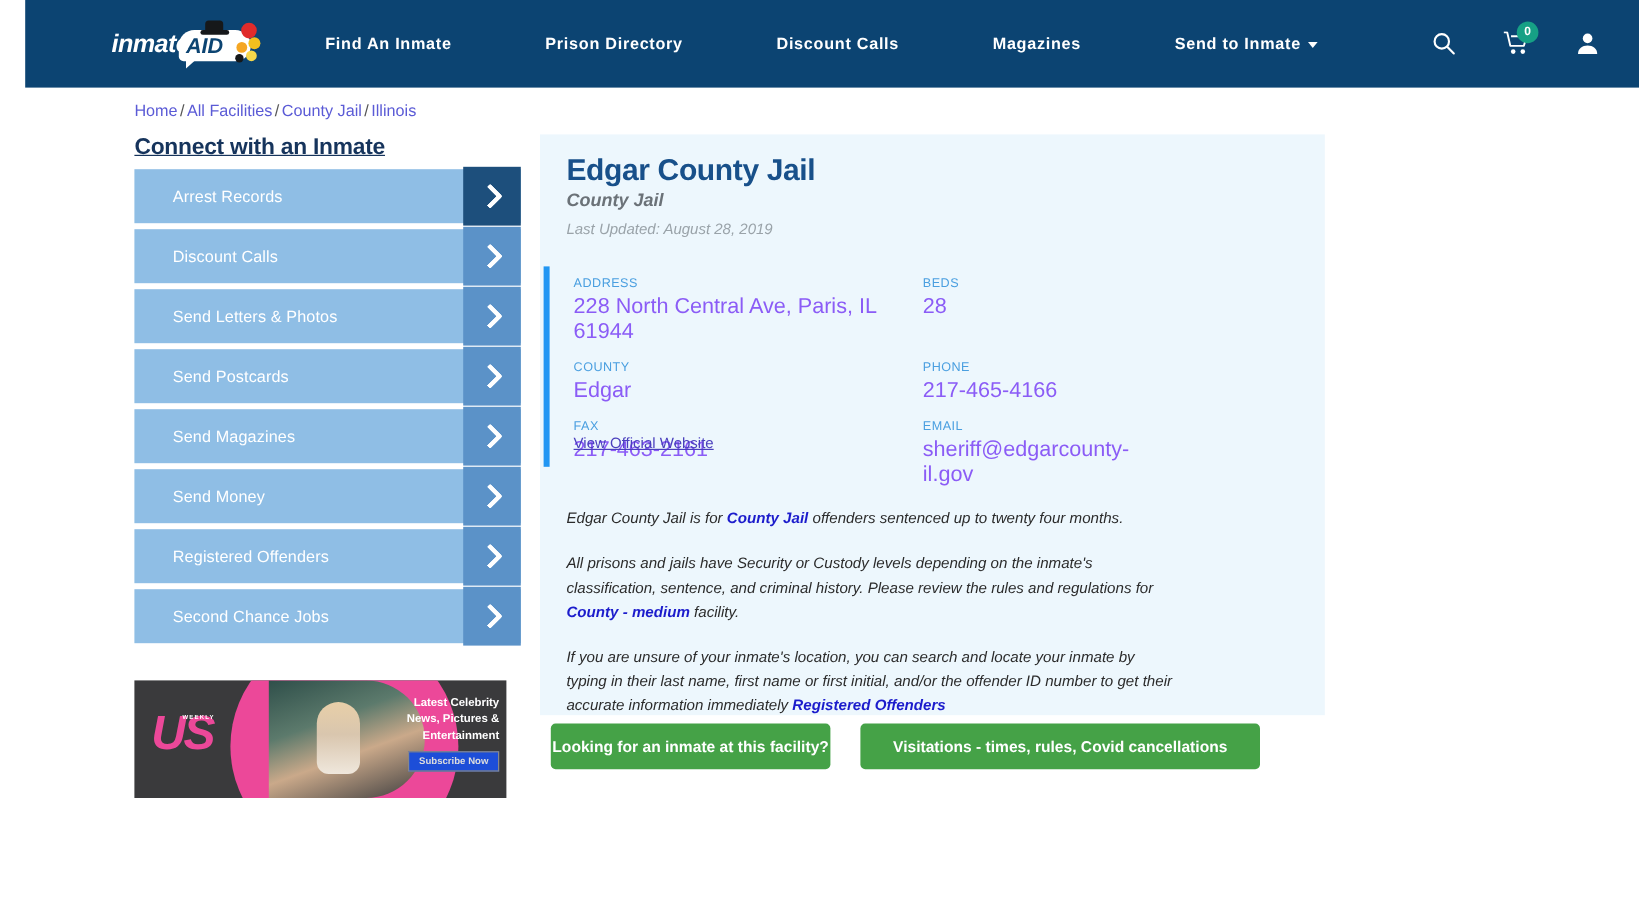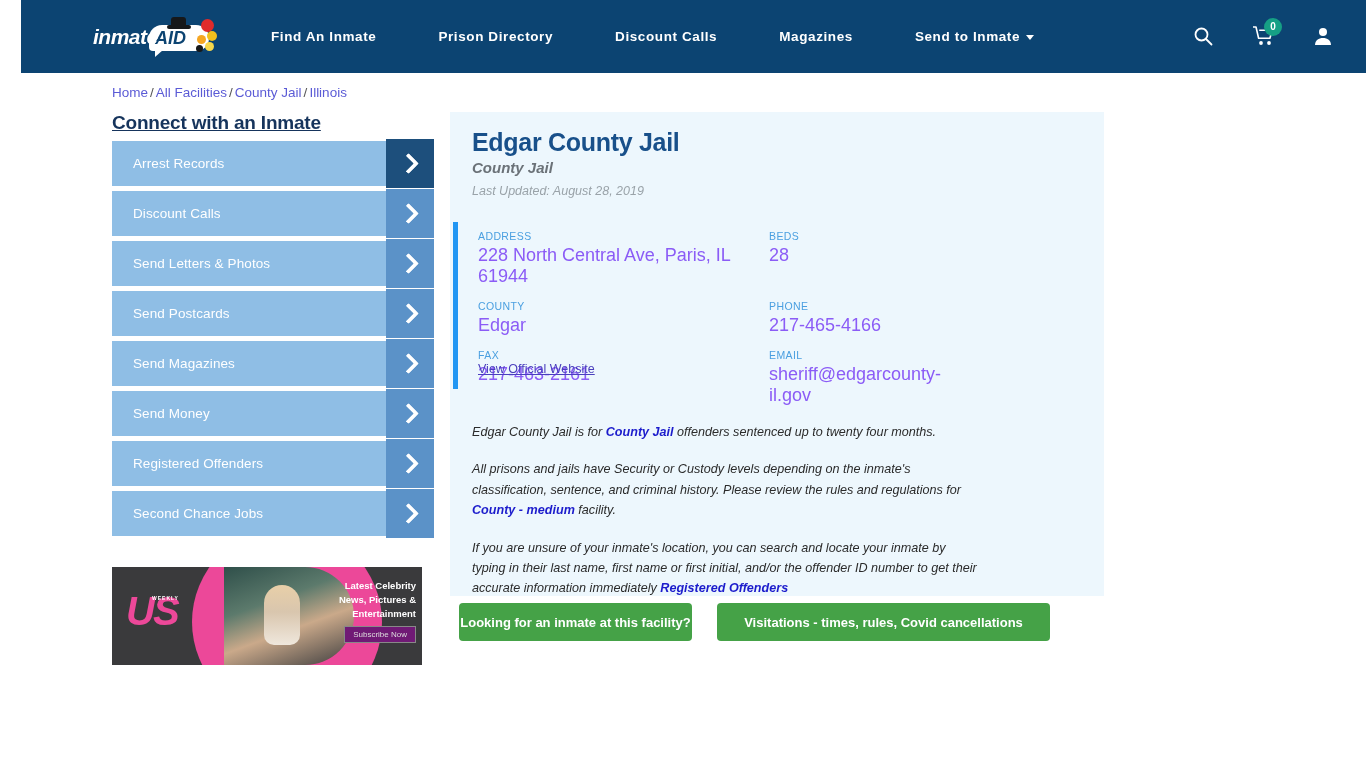--- a/index.html
+++ b/index.html
@@ -67,21 +67,21 @@
     width: 24px; height: 4px; background:#16181a; border-radius:2px;
   }
   .logo-blobs { position:absolute; left:100px; top:4px; z-index:4; width:28px; height:36px; }
   .blob { position:absolute; border-radius:50%; }
   .blob.r { background:#e02b2b; width:13px; height:13px; left:8px; top:0px; }
   .blob.y { background:#f2c01e; width:10px; height:10px; left:14px; top:12px; }
   .blob.g { background:#f5a623; width:9px;  height:9px;  left:4px;  top:16px; }
   .blob.o { background:#f7d84b; width:9px;  height:9px;  left:12px; top:23px; }
   .blob.k { background:#16181a; width:7px;  height:7px;  left:3px;  top:26px; }
 
-  .nav { position: absolute; left: 250px; top: 0; height: 73px; display: flex; align-items: center; }
+  .nav { position: absolute; left: 250px; top: 0; height: 73px; display: flex; align-items: center; gap: 16px; }
   .nav-item {
     color: #ffffff;
     font-size: 13.5px;
     font-weight: bold;
     letter-spacing: 0.6px;
     padding: 0 0;
     margin-right: 62px;
     white-space: nowrap;
     cursor: pointer;
   }
@@ -127,21 +127,21 @@
     position: relative;
     height: 45px;
     background: #8fbee5;
     margin-bottom: 5px;
     display: flex; align-items: center;
     cursor: pointer;
   }
   .side-btn .label {
     color: #ffffff;
     font-size: 13.5px;
-    padding-left: 21px;
+    padding-left: 32px;
     letter-spacing: 0.1px;
   }
   .arrow-box {
     position: absolute; right: 0; top: -2px;
     width: 48px; height: 49px;
     background: #5b92c8;
     display: flex; align-items: center; justify-content: center;
   }
   .side-btn.first .arrow-box { background: #1d4f7c; }
   .chev {
@@ -188,23 +188,23 @@
   }
   .ad-right {
     position: absolute; right: 6px; top: 12px;
     width: 94px; text-align: right;
   }
   .ad-line {
     color: #ffffff; font-size: 9.5px; font-weight: bold; line-height: 1.45;
   }
   .ad-sub {
     margin-top: 6px; display: inline-block;
-    background: #701a75; color: #dddddd;
+    background: #1d4ed8; color: #dddddd;
     border: 1px solid #888;
-    font-size: 8px; font-weight: normal;
+    font-size: 8px; font-weight: bold;
     padding: 3px 8px;
     cursor: pointer;
   }
 
   
   .panel {
     position: absolute; left: 450px; top: 112px;
     width: 654px; height: 484px;
     background: #edf7fd;
   }

